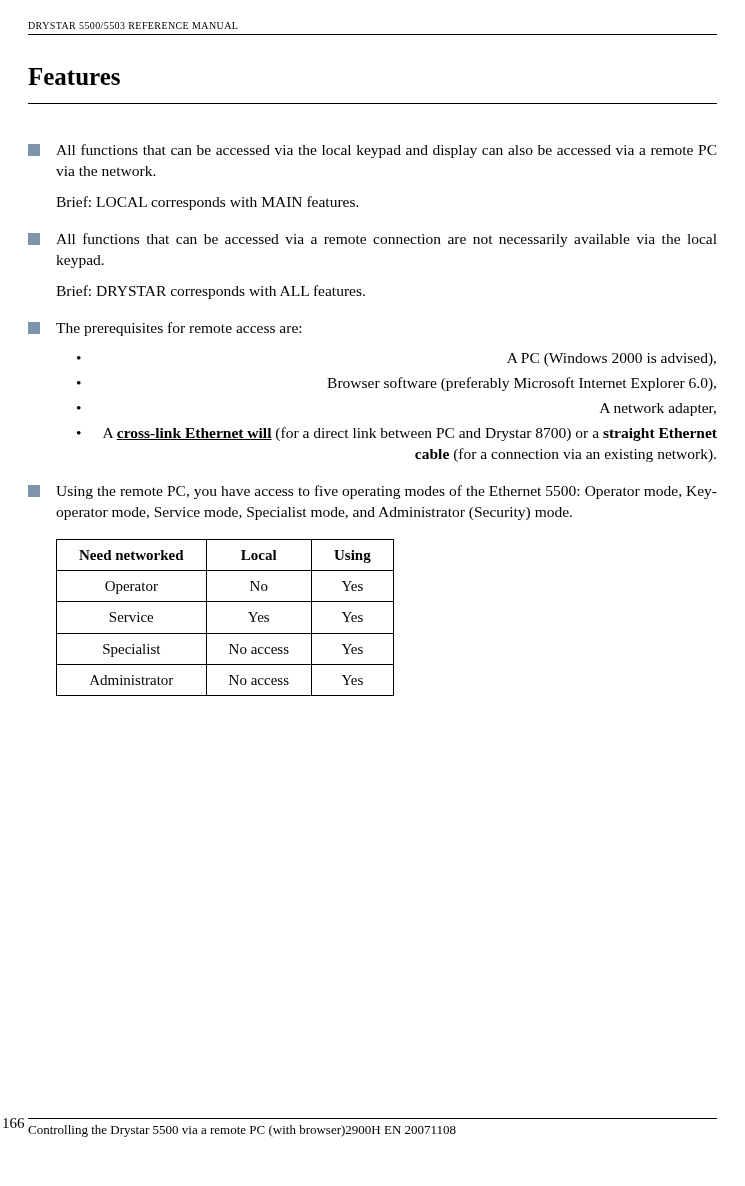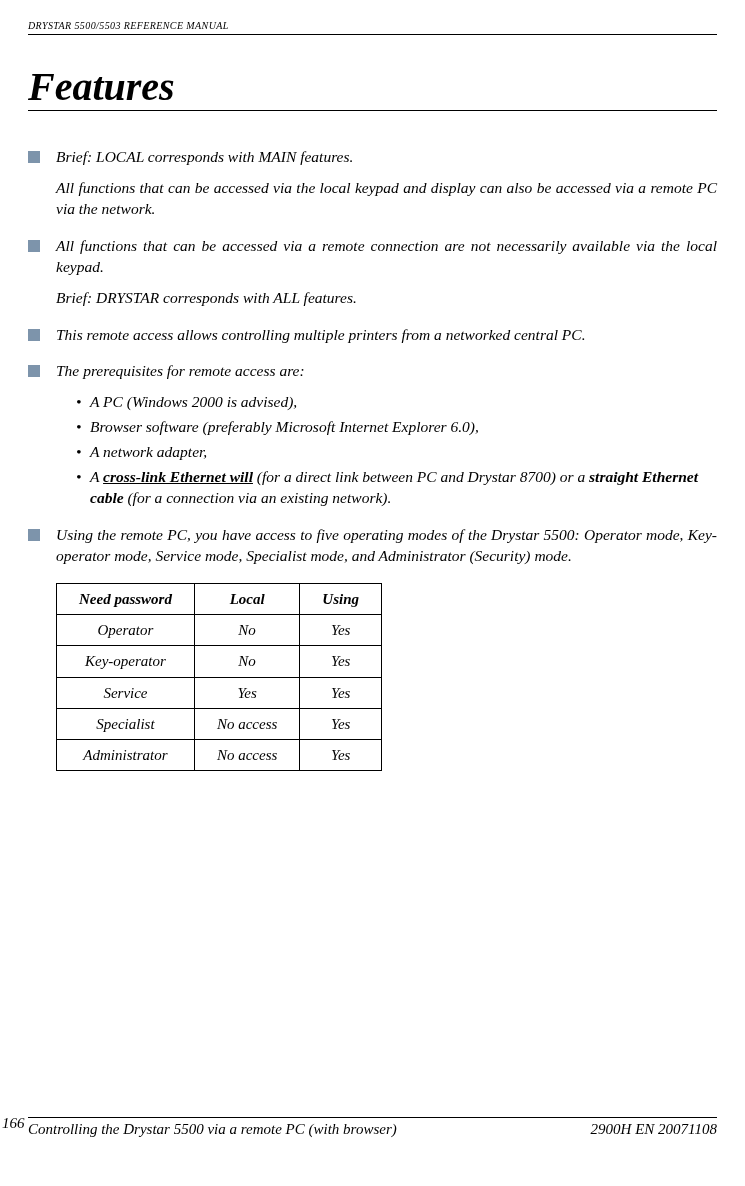--- a/index.html
+++ b/index.html
@@ -8,35 +8,34 @@
     padding: 0;
     background: #fff;
     color: #000;
     width: 745px;
   }
   .page {
     padding: 20px 28px 20px 28px;
     box-sizing: border-box;
     min-height: 1150px;
     position: relative;
-    font-style: italic;
   }
   .header-band {
     font-size: 10px;
     letter-spacing: 0.4px;
     font-variant: small-caps;
     padding-bottom: 3px;
     border-bottom: 1.5px solid #000;
     margin-bottom: 28px;
   }
   h1 {
-    font-size: 40px;
+    font-size: 25px;
     font-weight: bold;
     margin: 0 0 4px 0;
-    padding-bottom: 0;
+    padding-bottom: 12px;
     border-bottom: 1px solid #000;
   }
   .content {
     margin-top: 36px;
     font-size: 15.5px;
     line-height: 1.35;
   }
   .block {
     margin-bottom: 16px;
     position: relative;
@@ -57,20 +56,21 @@
   .block p:last-child { margin-bottom: 0; }
   ul.sub {
     list-style: none;
     margin: 4px 0 0 0;
     padding-left: 20px;
   }
   ul.sub li {
     position: relative;
     padding-left: 14px;
     margin-bottom: 4px;
+    text-align: right;
   }
   ul.sub li::before {
     content: "•";
     position: absolute;
     left: 0;
     top: 0;
   }
   table.pw {
     border-collapse: collapse;
     margin-top: 10px;
@@ -89,22 +89,21 @@
     position: absolute;
     bottom: 12px;
     left: 0;
     right: 0;
     padding: 0 28px;
   }
   .footer-line {
     border-top: 1.5px solid #000;
     padding-top: 3px;
     display: flex;
-    justify-content: space-between;
-    font-size: 15px;
+    font-size: 13px;
   }
   .pagenum {
     position: absolute;
     left: 2px;
     bottom: 18px;
     font-size: 15px;
   }
   .bold { font-weight: bold; }
   .u { text-decoration: underline; }
 </style>
@@ -114,67 +113,58 @@
 <div class="page">
 
   <div class="header-band">DRYSTAR 5500/5503 REFERENCE MANUAL</div>
 
   <h1>Features</h1>
 
   <div class="content">
 
     <div class="block">
       <span class="sq"></span>
+      <p>All functions that can be accessed via the local keypad and display can also be accessed via a remote PC via the network.</p>
       <p>Brief: LOCAL corresponds with MAIN features.</p>
-      <p>All functions that can be accessed via the local keypad and display can also be accessed via a remote PC via the network.</p>
     </div>
 
     <div class="block">
       <span class="sq"></span>
       <p>All functions that can be accessed via a remote connection are not necessarily available via the local keypad.</p>
       <p>Brief: DRYSTAR corresponds with ALL features.</p>
     </div>
 
-    <div class="block">
-      <span class="sq"></span>
-      <p>This remote access allows controlling multiple printers from a networked central PC.</p>
-    </div>
 
     <div class="block">
       <span class="sq"></span>
       <p>The prerequisites for remote access are:</p>
       <ul class="sub">
         <li>A PC (Windows 2000 is advised),</li>
         <li>Browser software (preferably Microsoft Internet Explorer 6.0),</li>
         <li>A network adapter,</li>
         <li>
           <span>A </span><span class="bold u">cross-link Ethernet will</span><span> (for a direct link between PC and Drystar 8700) or a </span><span class="bold">straight Ethernet cable</span><span> (for a connection via an existing network).</span>
         </li>
       </ul>
     </div>
 
     <div class="block">
       <span class="sq"></span>
-      <p>Using the remote PC, you have access to five operating modes of the Drystar 5500: Operator mode, Key-operator mode, Service mode, Specialist mode, and Administrator (Security) mode.</p>
+      <p>Using the remote PC, you have access to five operating modes of the Ethernet 5500: Operator mode, Key-operator mode, Service mode, Specialist mode, and Administrator (Security) mode.</p>
     </div>
 
     <table class="pw">
       <tbody>
           <tr>
-        <th>Need password</th>
+        <th>Need networked</th>
         <th>Local</th>
         <th>Using</th>
       </tr>
       <tr>
         <td>Operator</td>
-        <td>No</td>
-        <td>Yes</td>
-      </tr>
-      <tr>
-        <td>Key-operator</td>
         <td>No</td>
         <td>Yes</td>
       </tr>
       <tr>
         <td>Service</td>
         <td>Yes</td>
         <td>Yes</td>
       </tr>
       <tr>
         <td>Specialist</td>

